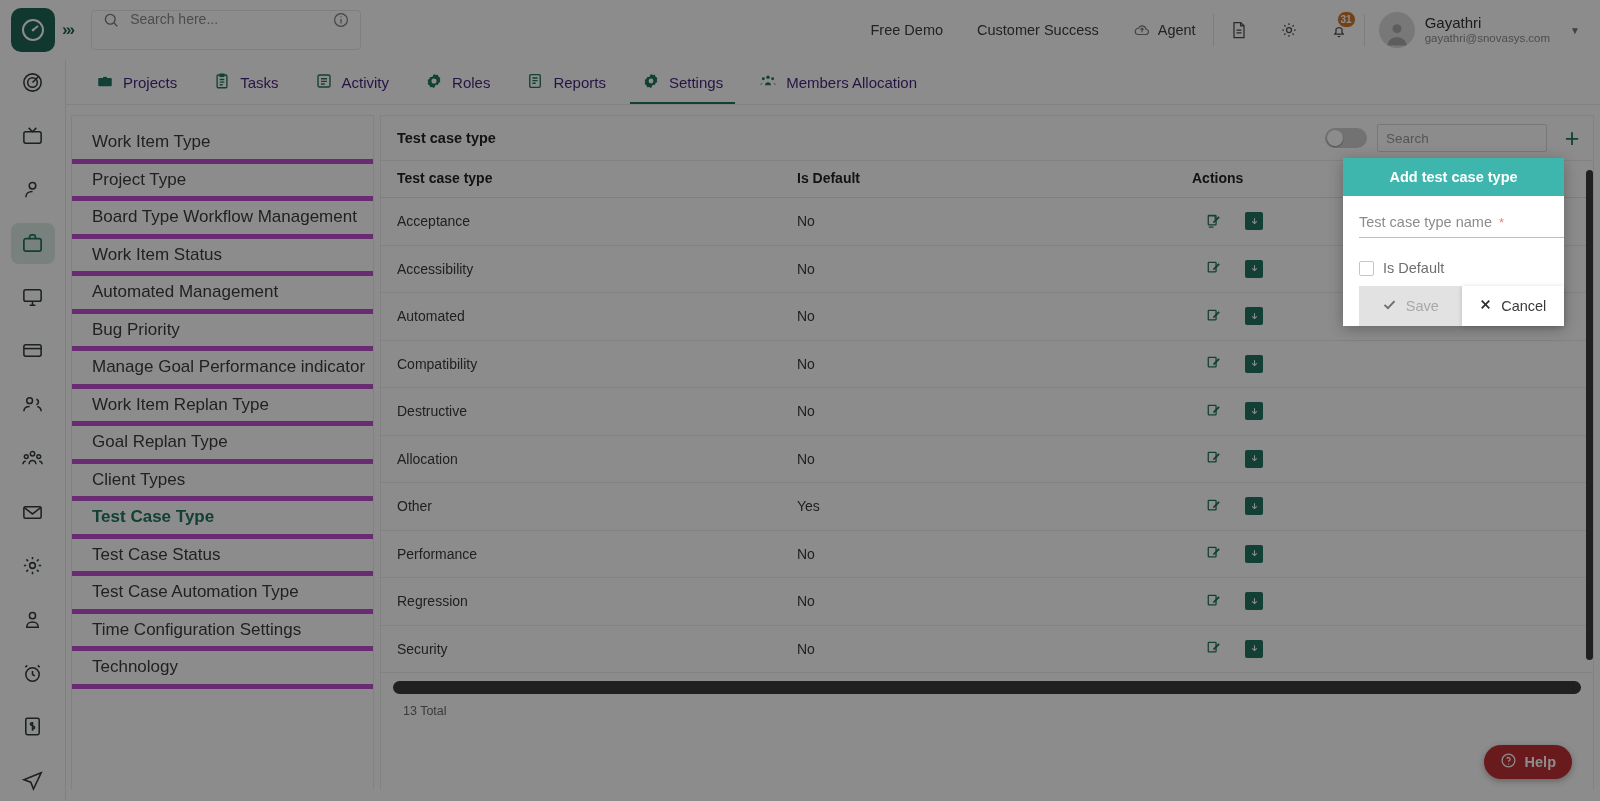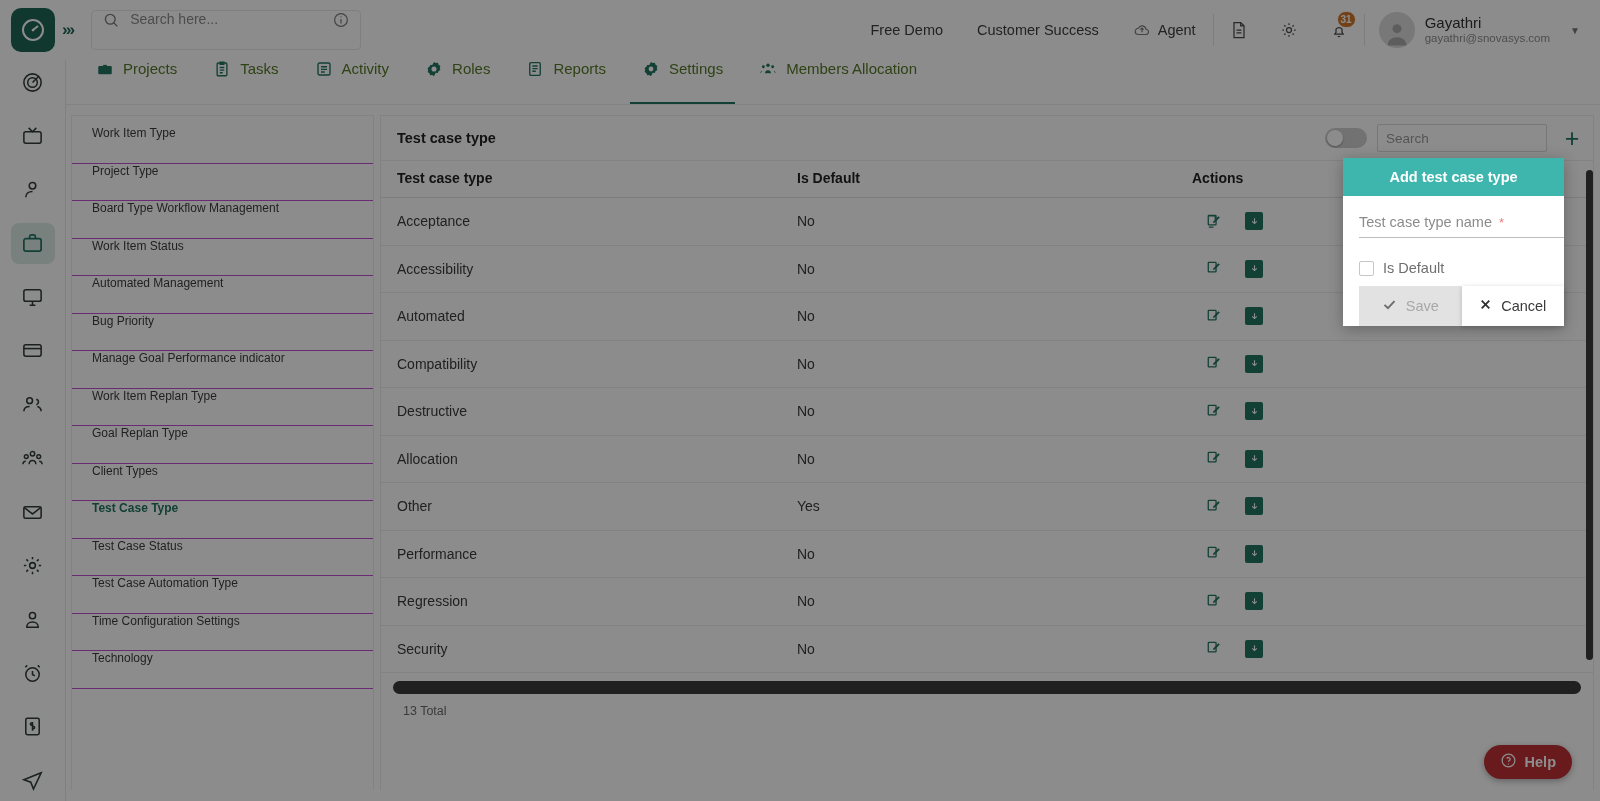--- a/index.html
+++ b/index.html
@@ -87,45 +87,45 @@
   .pmail { font-size: 11.5px; color: #8c8c8c; line-height: 1.3; }
   .caret { color: #777; font-size: 10px; margin: 0 14px 0 10px; }
 
   
   .tabs {
     position: absolute; left: 66px; top: 60px; width: 1534px; height: 45px;
     background: #fff; border-bottom: 1px solid #ececec;
     display: flex; align-items: stretch; padding-left: 12px;
   }
   .tab {
-    display: flex; align-items: flex-start; gap: 9px; padding: 0 18px;
-    font-size: 15px; color: #4d7c0f; position: relative;
+    display: flex; align-items: center; gap: 9px; padding: 0 18px;
+    font-size: 15px; color: #4c1d95; position: relative;
   }
   .tab svg { width: 18px; height: 18px; color: #0b7a60; }
   .tab.active::after {
     content: ""; position: absolute; left: 6px; right: 6px; bottom: 0;
     height: 2.5px; background: #0b7a60;
   }
 
   
   .body-wrap {
     position: absolute; left: 66px; top: 105px; width: 1534px; height: 696px;
     background: #fff; display: flex; padding: 10px 0 0 0;
   }
 
   
   .submenu {
     width: 303px; margin-left: 5px; background: #fff;
     border: 1px solid #ececec; border-bottom: none;
     height: 675px; padding-top: 10px;
   }
   .submenu-item {
-    height: 37.5px; display: flex; align-items: flex-start;
-    padding-left: 20px; font-size: 12px; color: #3c3c3c;
-    border-bottom: 1px solid #d946ef;
+    height: 37.5px; display: flex; align-items: center;
+    padding-left: 20px; font-size: 17px; color: #3c3c3c;
+    border-bottom: 5px solid #d946ef;
   }
   .submenu-item.active { color: #0b7a60; font-weight: 600; }
 
   
   .content {
     flex: 1; margin-left: 6px; margin-right: 6px;
     border: 1px solid #ececec; border-bottom: none;
     height: 675px; position: relative; background: #fff;
   }
   .content-head {

